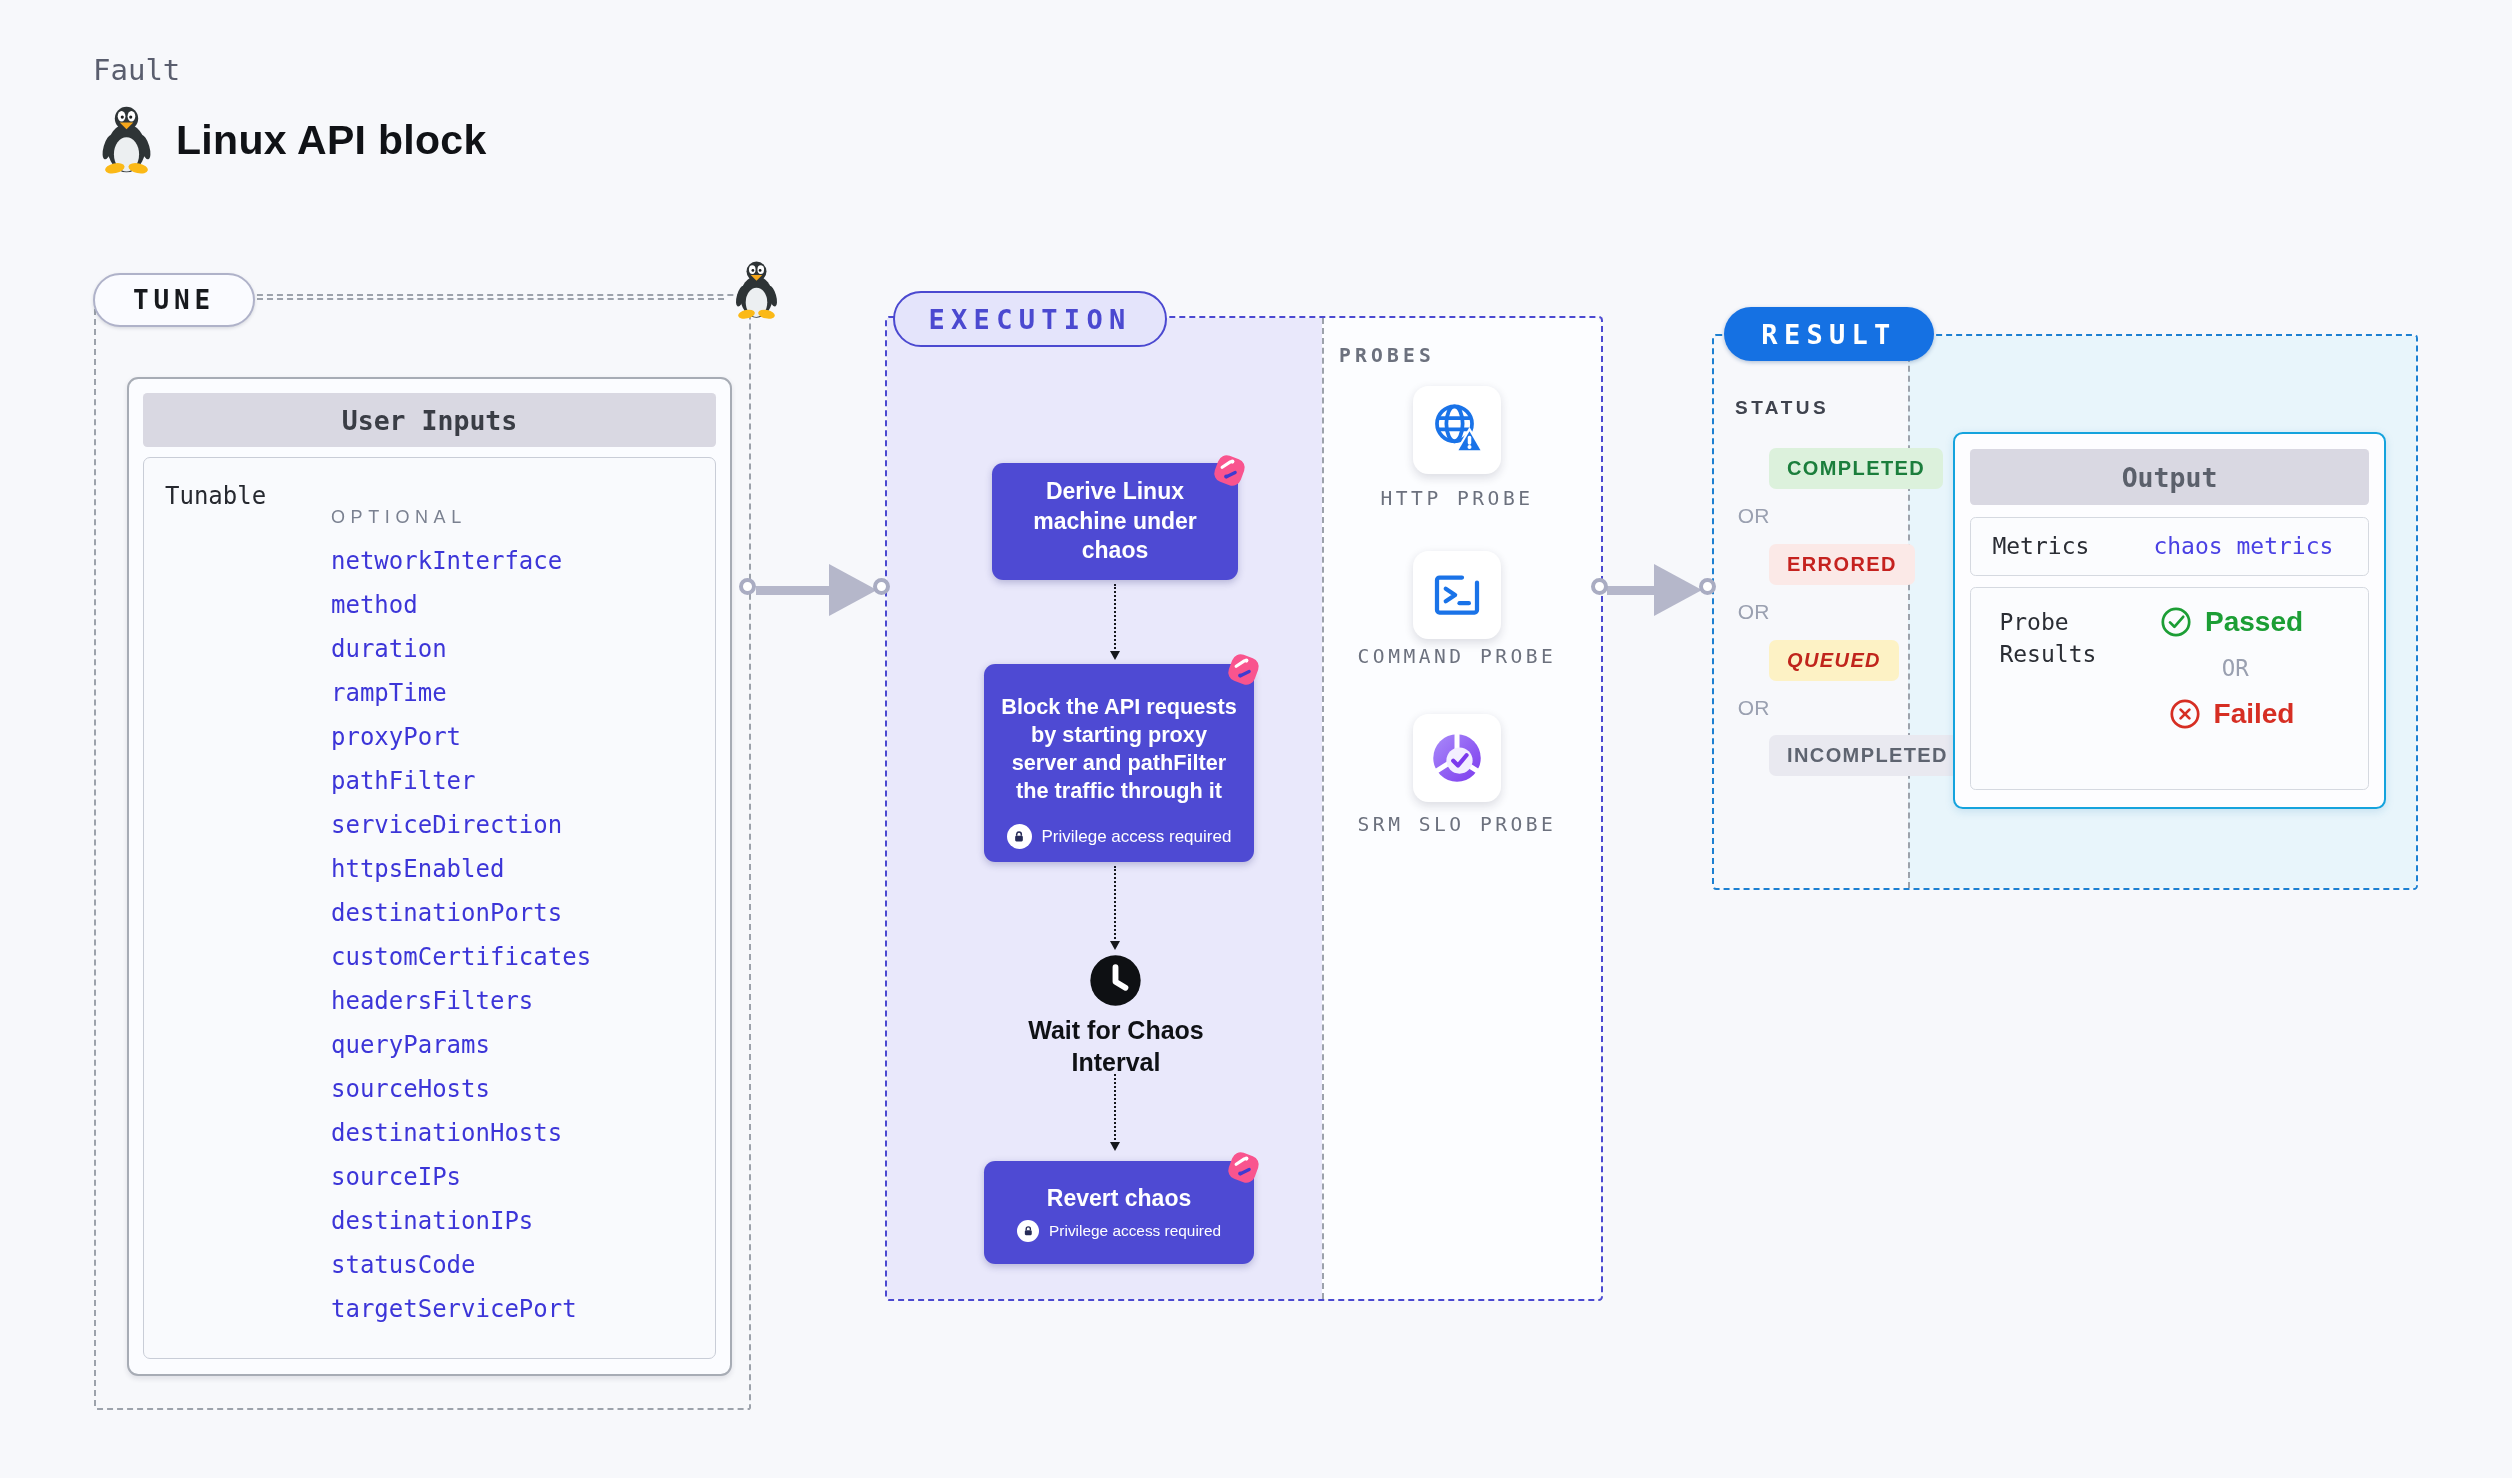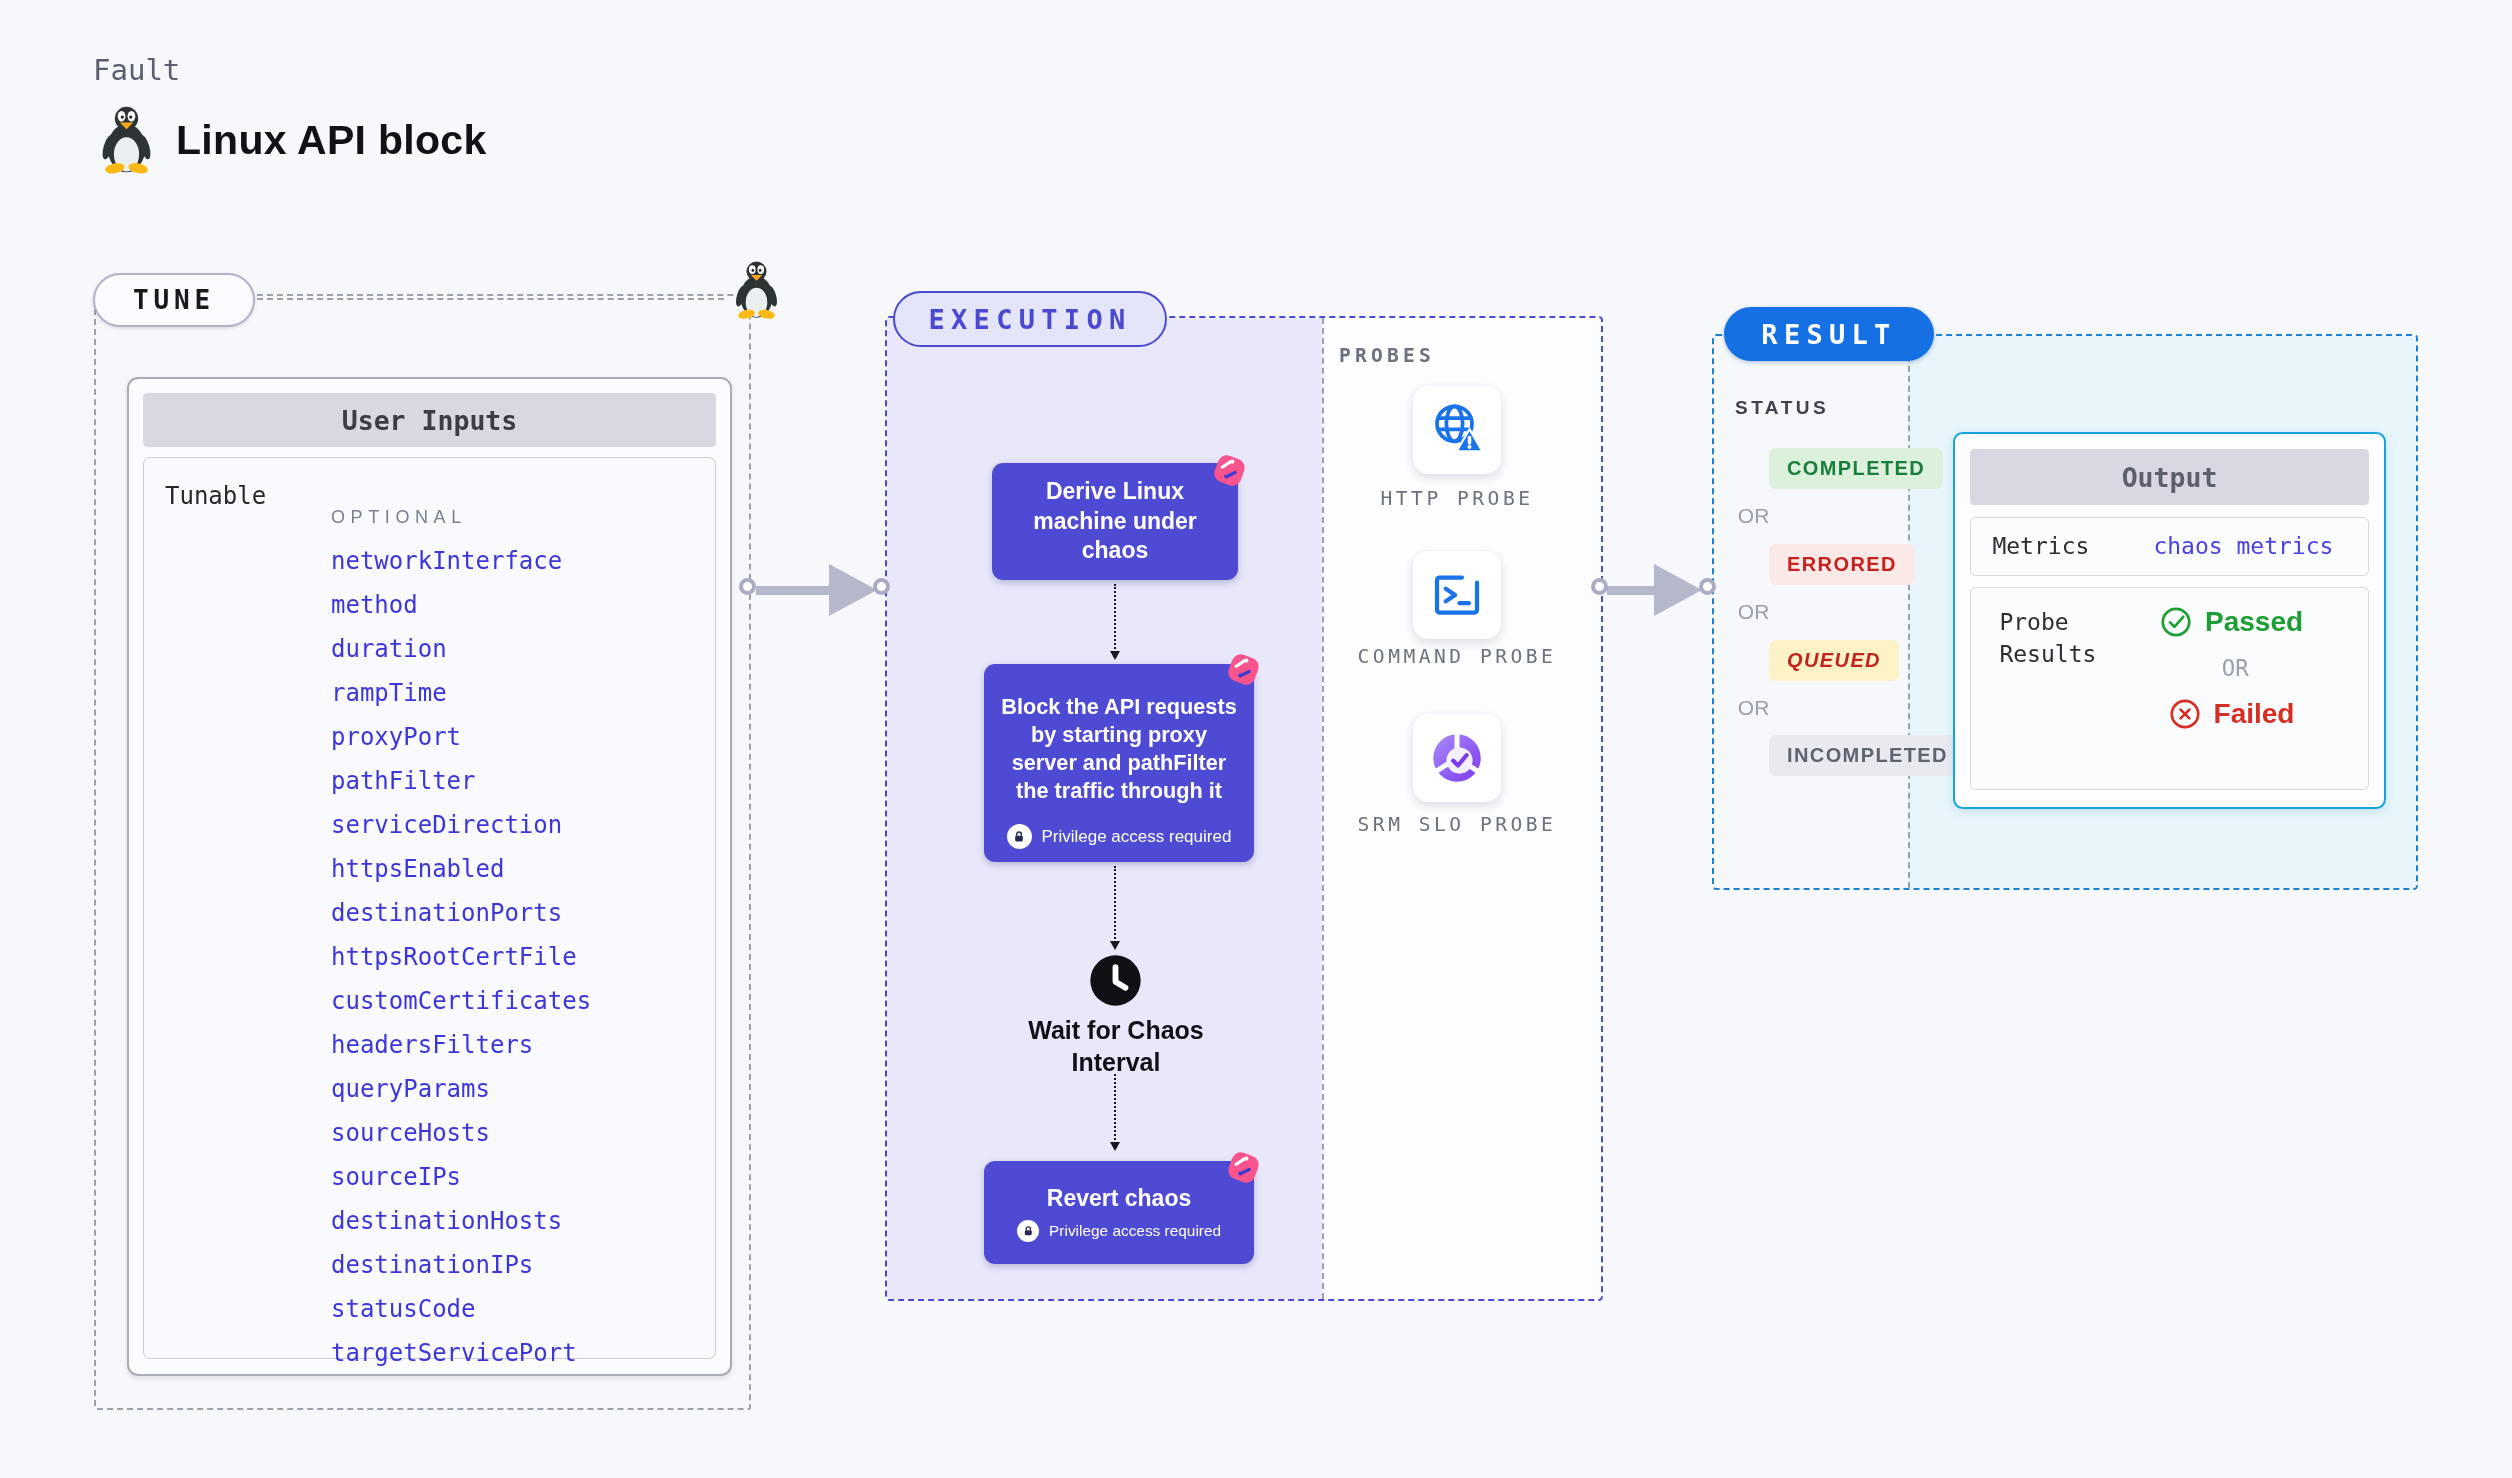--- a/index.html
+++ b/index.html
@@ -177,27 +177,26 @@
         <div>
             <div class="param">networkInterface</div>
             <div class="param">method</div>
             <div class="param">duration</div>
             <div class="param">rampTime</div>
             <div class="param">proxyPort</div>
             <div class="param">pathFilter</div>
             <div class="param">serviceDirection</div>
             <div class="param">httpsEnabled</div>
             <div class="param">destinationPorts</div>
-            <div class="param">httpsRootCertFile</div>
             <div class="param">customCertificates</div>
             <div class="param">headersFilters</div>
             <div class="param">queryParams</div>
             <div class="param">sourceHosts</div>
+            <div class="param">destinationHosts</div>
             <div class="param">sourceIPs</div>
-            <div class="param">destinationHosts</div>
             <div class="param">destinationIPs</div>
             <div class="param">statusCode</div>
             <div class="param">targetServicePort</div>
           </div>
       </div>
     </div>
   </div>
 
   <div class="flow-arrow" style="left:0;top:590px;">
     <div class="ar-line" style="left:756px;width:84px;"></div>

